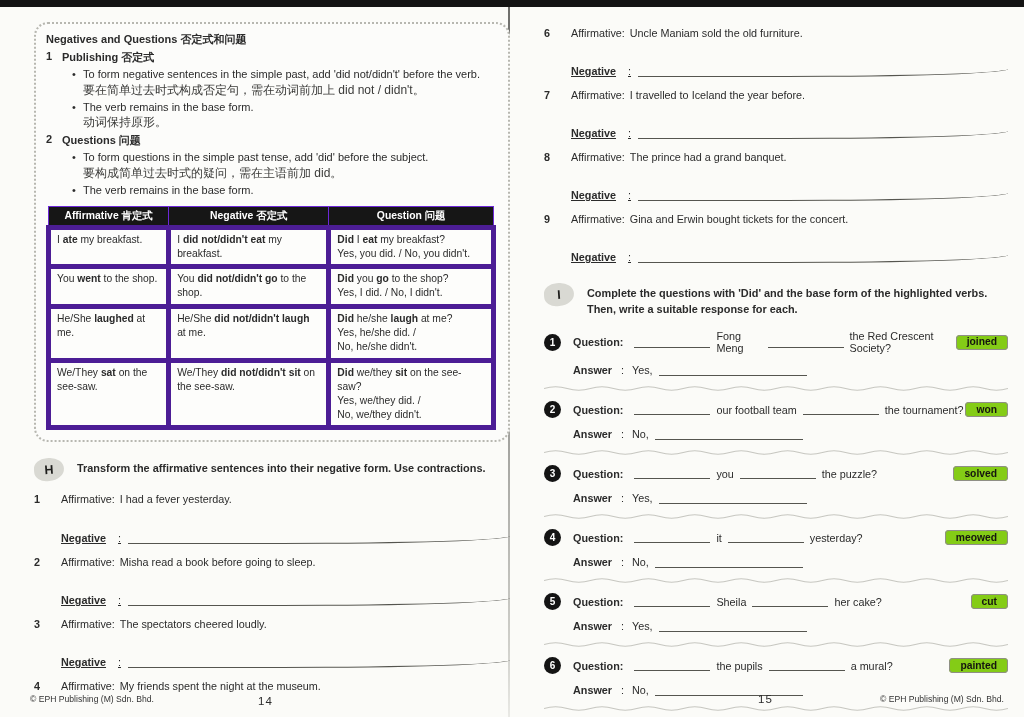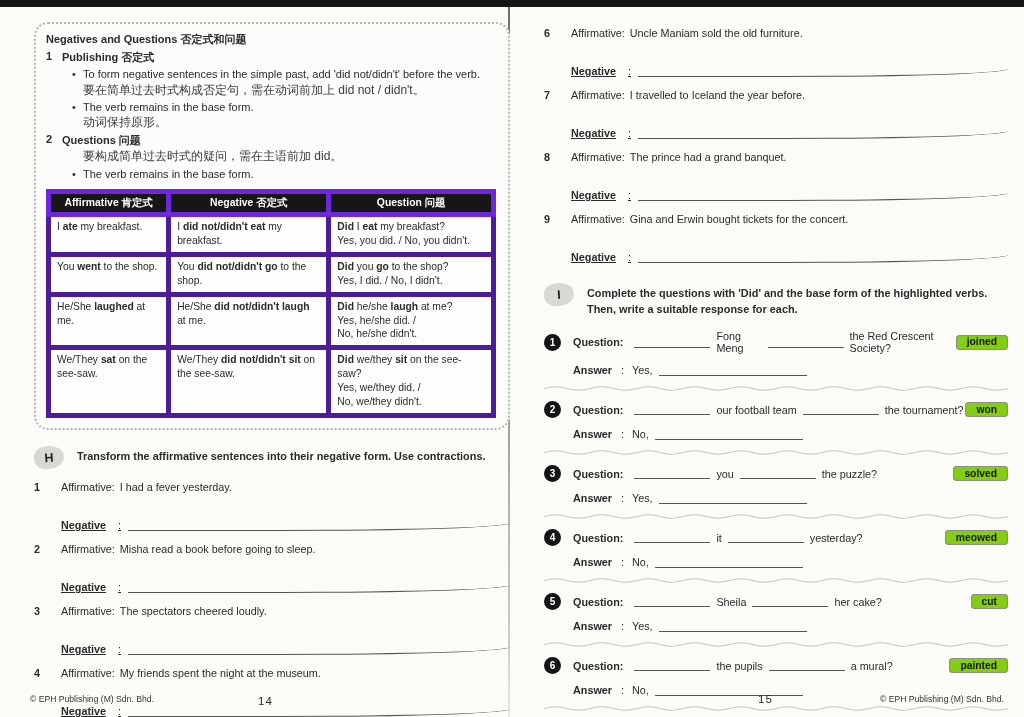--- a/index.html
+++ b/index.html
@@ -23,21 +23,21 @@
   .notes-title { font-weight:bold; font-size:11px; margin-bottom:3px; }
   .rule-section { margin-top:3px; }
   .rule-head { display:flex; font-weight:bold; font-size:11px; }
   .rule-num { width:16px; flex:none; }
   .bullets { padding-left:26px; }
   .bullet { margin-top:2px; font-size:11px; line-height:1.32; }
   .bullet .dot { display:inline-block; width:11px; }
   .bullet-zh { padding-left:11px; font-size:12px; line-height:1.35; color:#3a3a38; }
 
   table.gram { width:100%; border-collapse:collapse; margin-top:8px; font-size:10.3px; }
-  table.gram th { background:#161616; color:#fff; font-weight:bold; font-size:10.4px; padding:2px 4px; border:5px solid #6d28d9; }
+  table.gram th { background:#161616; color:#fff; font-weight:bold; font-size:10.4px; padding:2px 4px; border:1px solid #6d28d9; }
   table.gram td { border:5px solid #4c1d95; padding:3px 6px 4px; vertical-align:top; line-height:1.35; background:#fdfdfb; }
   table.gram b { font-weight:bold; }
 
   
   .sect { display:flex; gap:13px; align-items:flex-start; }
   .sect-blob { flex:none; width:30px; height:23px; background:#d9d9d3; border-radius:48% 52% 55% 45%;
     display:flex; align-items:center; justify-content:center; font-weight:bold; font-size:12.5px; color:#1e1e1c;
     transform:rotate(-4deg); }
   .sect-text { font-weight:bold; font-size:10.9px; line-height:1.45; padding-top:3px; }
 
@@ -97,20 +97,21 @@
         <div class="bullet-zh">动词保持原形。</div>
       </div>
     </div>
 
     <div class="rule-section">
       <div class="rule-head">
         <span class="rule-num">2</span>
         <span>Questions 问题</span>
       </div>
       <div class="bullets">
+        <div class="bullet"><span class="dot">•</span><span>To form questions in the simple past tense, add 'did' before the subject.</span></div>
         <div class="bullet-zh">要构成简单过去时式的疑问，需在主语前加 did。</div>
         <div class="bullet"><span class="dot">•</span><span>The verb remains in the base form.</span></div>
       </div>
     </div>
 
     <table class="gram">
       <colgroup>
           <col style="width:27%">
           <col style="width:36%">
           <col style="width:37%">

